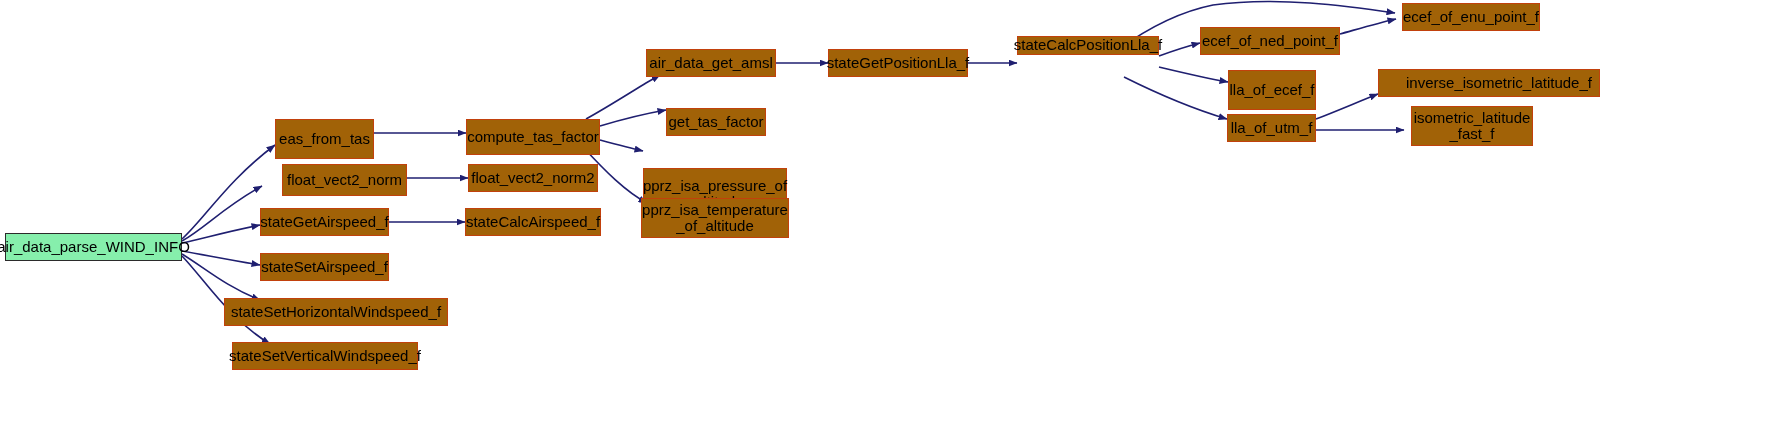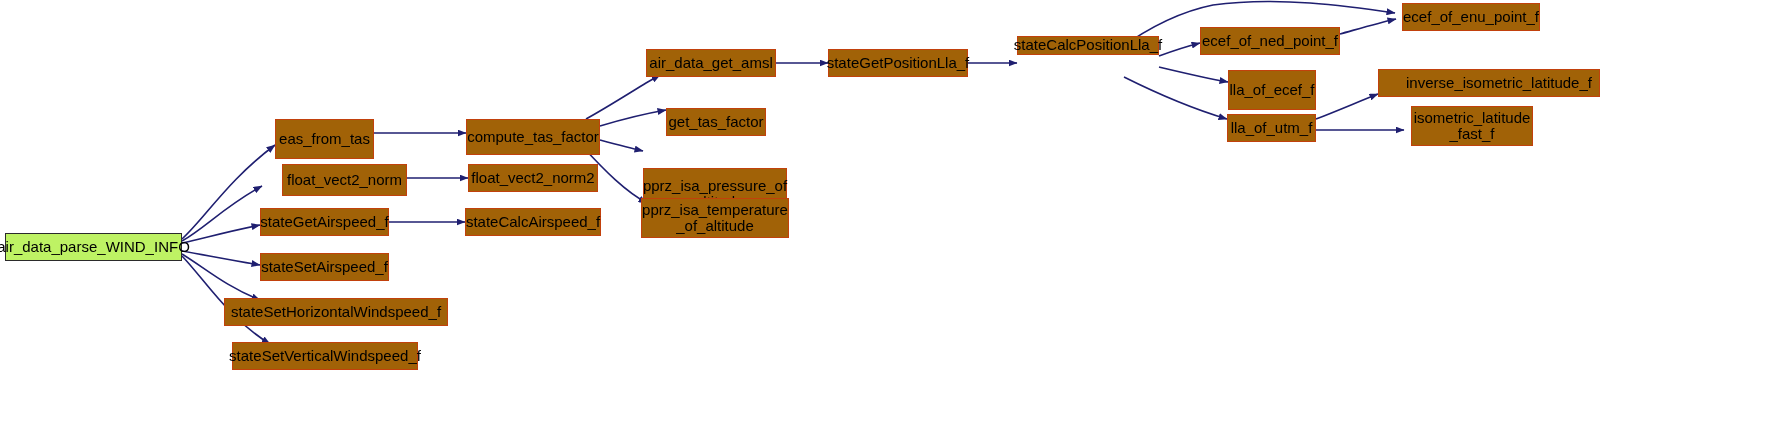--- a/index.html
+++ b/index.html
@@ -33,21 +33,21 @@
     font-size: 15px;
     line-height: 1.08;
     display: flex;
     align-items: center;
     justify-content: center;
     text-align: center;
     white-space: pre-line;
     z-index: 2;
   }
   .node.root {
-    background: #bef264;
+    background: #86efac;
     border: 1px solid #2b2b2b;
     text-align: center;
   }
   .node .label {
     display: block;
     padding: 0 4px;
   }
 </style>
 </head>
 <body>

